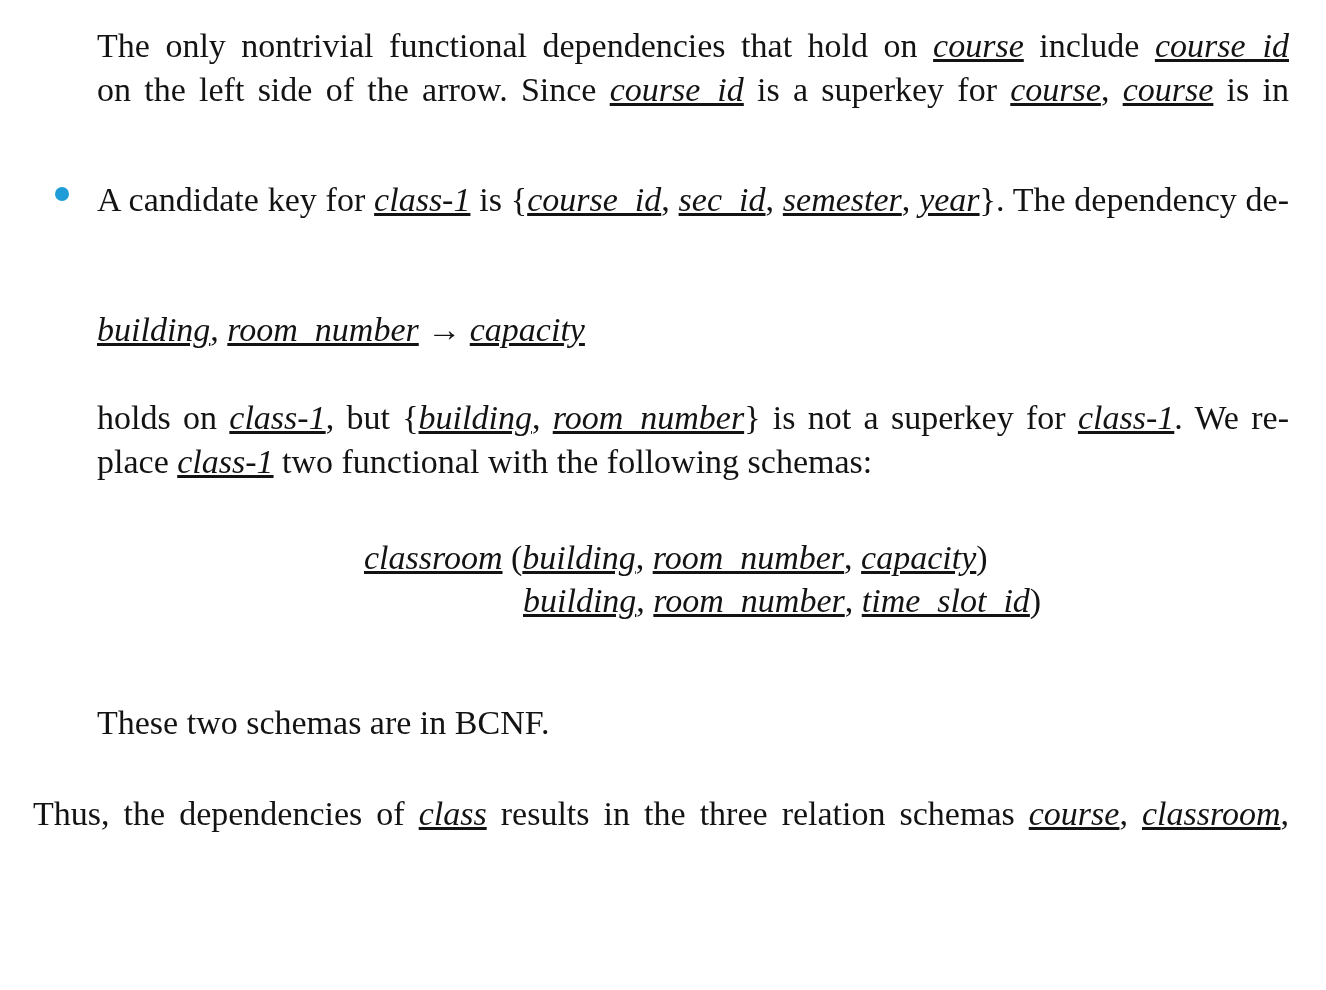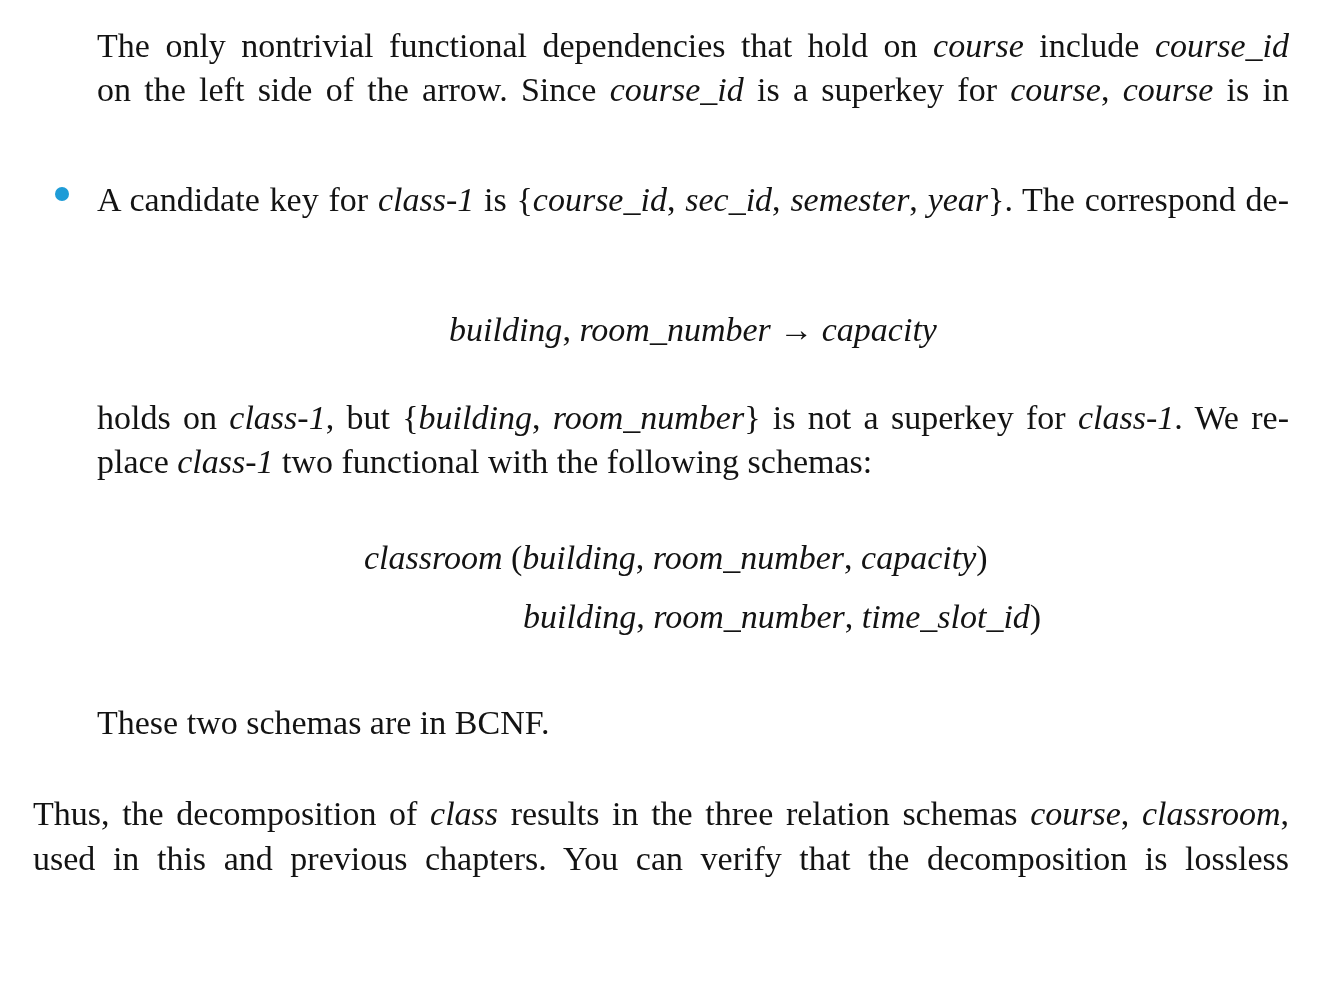--- a/index.html
+++ b/index.html
@@ -32,44 +32,44 @@
     left: 364px;
     width: 820px;
     line-height: 43px;
   }
   .line { display: block; }
   .just {
     text-align: justify;
     text-align-last: justify;
     text-justify: inter-word;
   }
-  .centered { text-align: center; }
-  .indent3 { padding-left: 159px; margin-top: 16px; }
-  .it { font-style: italic; }
+  .centered { }
+  .indent3 { padding-left: 159px; }
+  .it { font-style: italic; text-decoration: underline; }
   .bullet-dot {
     position: absolute;
     left: 55px; top: 187px;
     width: 14px; height: 14px;
     border-radius: 50%;
   }
 </style>
 </head>
 <body>
 
 <div class="page" style="color: rgb(19, 19, 19);">
 
   <section class="para" style="top:24px">
     <div class="line just"><span>The only nontrivial functional dependencies that hold on </span><span class="it">course</span><span> include </span><span class="it">course_id</span></div>
     <div class="line just"><span>on the left side of the arrow. Since </span><span class="it">course_id</span><span> is a superkey for </span><span class="it">course</span><span>, </span><span class="it">course</span><span> is in</span></div>
   </section>
 
   <span class="bullet-dot" style="background-color: rgb(30, 156, 215);"></span>
 
   <section class="para" style="top:178px">
-    <div class="line just"><span>A candidate key for </span><span class="it">class-1</span><span> is {</span><span class="it">course_id</span><span>, </span><span class="it">sec_id</span><span>, </span><span class="it">semester</span><span>, </span><span class="it">year</span><span>}. The correspond de-</span></div>
+    <div class="line just"><span>A candidate key for </span><span class="it">class-1</span><span> is {</span><span class="it">course_id</span><span>, </span><span class="it">sec_id</span><span>, </span><span class="it">semester</span><span>, </span><span class="it">year</span><span>}. The dependency de-</span></div>
   </section>
 
   <section class="para" style="top:308px">
     <div class="line centered"><span class="it">building</span><span>, </span><span class="it">room_number</span><span> → </span><span class="it">capacity</span></div>
   </section>
 
   <section class="para" style="top:396px">
     <div class="line just"><span>holds on </span><span class="it">class-1</span><span>, but {</span><span class="it">building</span><span>, </span><span class="it">room_number</span><span>} is not a superkey for </span><span class="it">class-1</span><span>. We re-</span></div>
     <div class="line"><span>place </span><span class="it">class-1</span><span> two functional with the following schemas:</span></div>
   </section>
@@ -77,17 +77,16 @@
   <section class="schema" style="top:536px">
     <div class="line"><span class="it">classroom</span><span> (</span><span class="it">building</span><span>, </span><span class="it">room_number</span><span>, </span><span class="it">capacity</span><span>)</span></div>
     <div class="line indent3"><span class="it">building</span><span>, </span><span class="it">room_number</span><span>, </span><span class="it">time_slot_id</span><span>)</span></div>
   </section>
 
   <section class="para" style="top:701px">
     <div class="line"><span>These two schemas are in BCNF.</span></div>
   </section>
 
   <section class="para wide" style="top:791px">
-    <div class="line just"><span>Thus, the decomposition of </span><span class="it">class</span><span> results in the three relation schemas </span><span class="it">course</span><span>, </span><span class="it">classroom</span><span>,</span></div>
-    <div class="line just"><span>used in this and previous chapters. You can verify that the decomposition is lossless</span></div>
+    <div class="line just"><span>Thus, the dependencies of </span><span class="it">class</span><span> results in the three relation schemas </span><span class="it">course</span><span>, </span><span class="it">classroom</span><span>,</span></div>
   </section>
 
 </div>
 
 </body></html>

